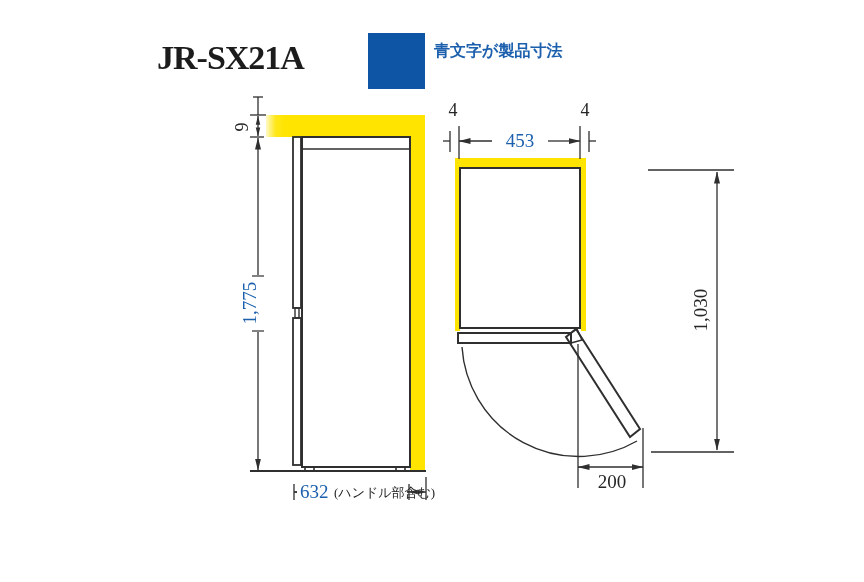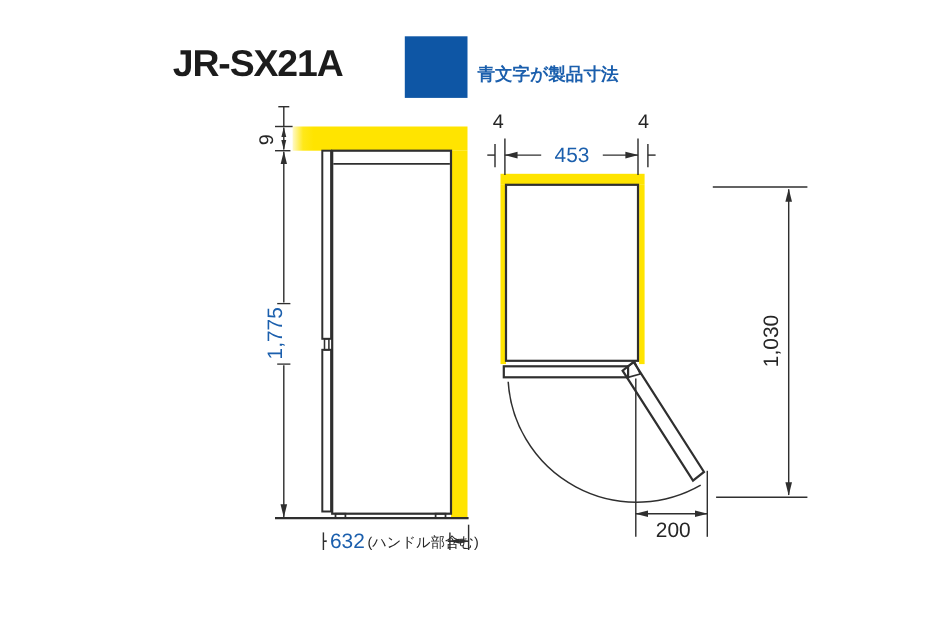--- a/index.html
+++ b/index.html
@@ -1,28 +1,28 @@
 <!DOCTYPE html>
 <html><head>
 <meta charset="utf-8">
 <style>
   html,body{margin:0;padding:0;background:#ffffff;}
   .canvas{
     position:relative;width:864px;height:500px;background:#ffffff;overflow:hidden;
-    font-family:Liberation Sans, sans-serif;
+    font-family:Liberation Serif, serif;
   }
   .title{
     position:absolute;left:157px;top:41px;font-size:34px;font-weight:600;
     letter-spacing:-1px;color:#1c1c1c;line-height:1;white-space:nowrap;
   }
   .legend-square{
     position:absolute;left:368px;top:33px;width:57px;height:56px;background:#0e56a5;
   }
   .legend-text{
-    position:absolute;left:434px;top:59px;font-size:16px;font-weight:600;
+    position:absolute;left:434px;top:41px;font-size:16px;font-weight:600;
     color:#1b5fad;line-height:1.2;white-space:nowrap;
   }
   svg{position:absolute;left:0;top:0;}
   .ln{stroke:#2f2f2f;fill:none;}
   .dtxt{font-size:18px;fill:#262626;}
   .dtxt-lg{font-size:19px;fill:#262626;}
   .blue{fill:#1b5fad;}
   .note{font-size:13px;fill:#262626;}
 </style>
 </head>

